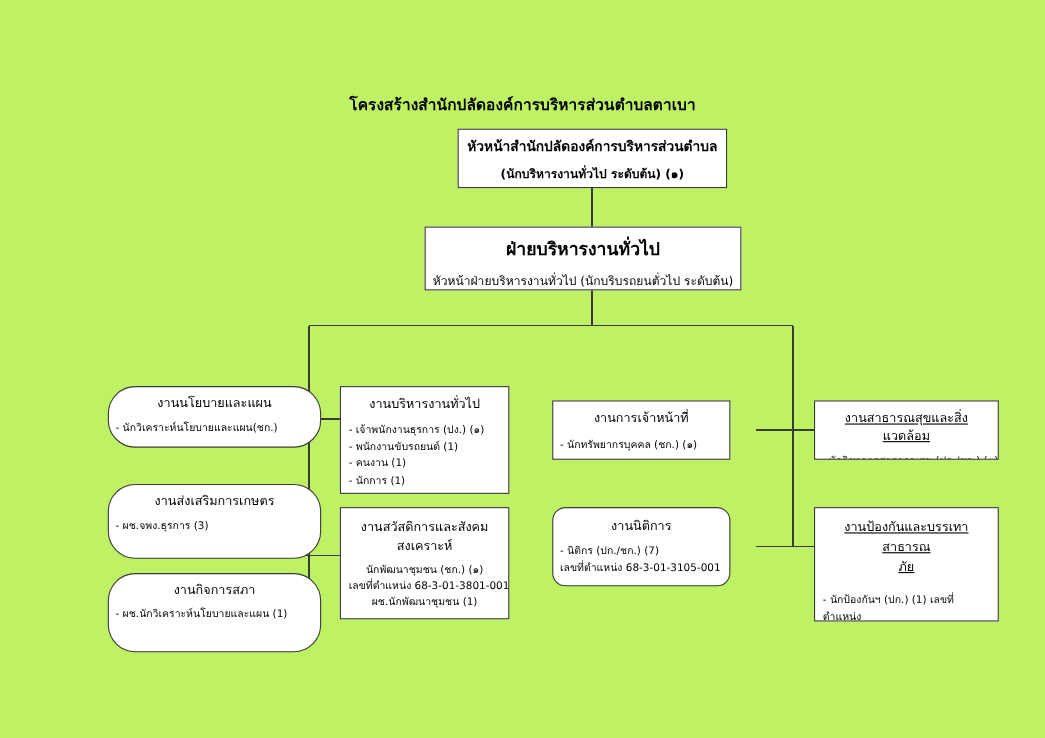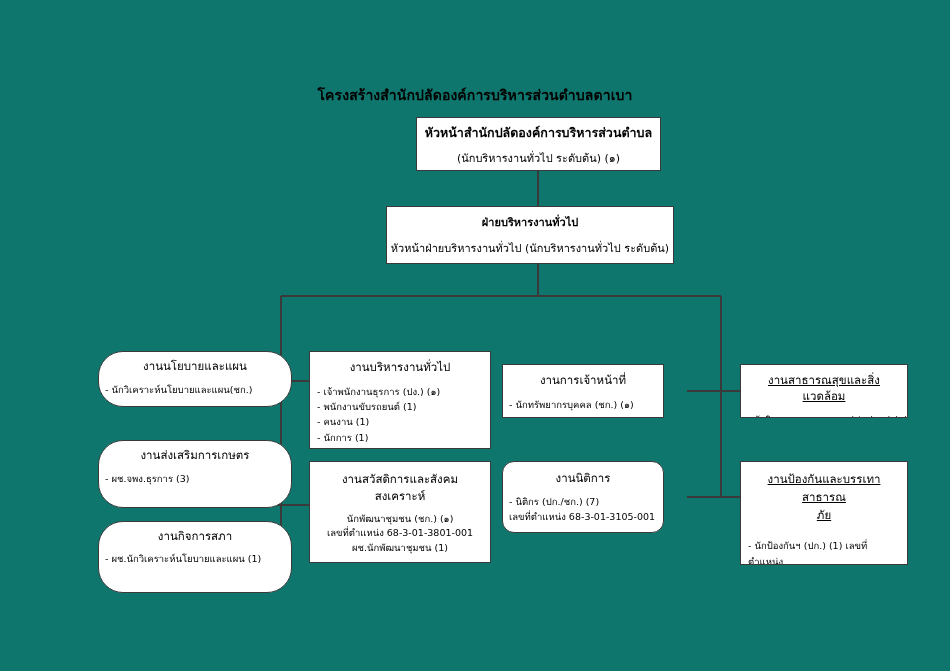--- a/index.html
+++ b/index.html
@@ -15,21 +15,21 @@
     font-family: "DejaVu Sans", "Liberation Sans", sans-serif;
     color: #000000;
     position: relative;
     overflow: hidden;
   }
 
   #chart-root {
     position: relative;
     width: 950px;
     height: 671px;
-    background: #0f766e;
+    background: #bef264;
   }
 
   
   #connectors {
     position: absolute;
     left: 0;
     top: 0;
     width: 950px;
     height: 671px;
     pointer-events: none;
@@ -81,31 +81,31 @@
 
   
   #node-head {
     left: 416px;
     top: 117px;
     width: 245px;
     height: 54px;
     padding-top: 7px;
   }
   #node-head .node-title { font-size: 12.5px; }
-  #node-head .node-sub   { font-size: 11px; margin-top: 9px; font-weight: normal; }
+  #node-head .node-sub   { font-size: 11px; margin-top: 9px; font-weight: bold; }
 
   
   #node-division {
     left: 386px;
     top: 206px;
     width: 288px;
     height: 58px;
     padding-top: 9px;
   }
-  #node-division .node-title { font-size: 11px; }
+  #node-division .node-title { font-size: 16px; }
   #node-division .node-sub   { font-size: 11px; margin-top: 10px; font-weight: normal; }
 
   
   .col1 {
     left: 98px;
     width: 194px;
     border-radius: 25px;
   }
   .col1 .node-title { font-size: 11.5px; font-weight: normal; }
   .col1 .node-line  { font-size: 9.5px; }
@@ -114,21 +114,21 @@
   #node-agri       { top: 440px; height: 68px; padding: 7px 6px 0 6px; }
   #node-council    { top: 521px; height: 72px; padding: 7px 6px 0 6px; }
 
   #node-policy .node-line  { margin-top: 7px; }
   #node-agri .node-line    { margin-top: 7px; }
   #node-council .node-line { margin-top: 6px; white-space: normal; }
 
   
   .col2 {
     left: 309px;
-    width: 182px;
+    width: 154px;
   }
   .col2 .node-title { font-size: 11.5px; font-weight: normal; }
   .col2 .node-line  { font-size: 9.5px; }
   .col2 .node-line-c{ font-size: 9.5px; }
 
   #node-genadmin { top: 351px; height: 98px; padding: 8px 7px 0 7px; }
   #node-genadmin .node-lines { margin-top: 8px; }
 
   #node-welfare  { top: 461px; height: 102px; padding: 9px 7px 0 7px; }
   #node-welfare .node-title { line-height: 1.5; }
@@ -201,21 +201,21 @@
 
   <div id="page-title">โครงสร้างสำนักปลัดองค์การบริหารส่วนตำบลตาเบา</div>
 
   <div class="node" id="node-head">
     <div class="node-title">หัวหน้าสำนักปลัดองค์การบริหารส่วนตำบล</div>
     <div class="node-sub">(นักบริหารงานทั่วไป ระดับต้น) (๑)</div>
   </div>
 
   <div class="node" id="node-division">
     <div class="node-title">ฝ่ายบริหารงานทั่วไป</div>
-    <div class="node-sub">หัวหน้าฝ่ายบริหารงานทั่วไป (นักบริหารงานทั่วไป ระดับต้น)</div>
+    <div class="node-sub">หัวหน้าฝ่ายบริหารงานทั่วไป (นักบริบรถยนตั่วไป ระดับต้น)</div>
   </div>
 
   <div class="node col1" id="node-policy">
     <div class="node-title">งานนโยบายและแผน</div>
     <div class="node-line">- นักวิเคราะห์นโยบายและแผน(ชก.)</div>
   </div>
 
   <div class="node col1" id="node-agri">
     <div class="node-title">งานส่งเสริมการเกษตร</div>
     <div class="node-line">- ผช.จพง.ธุรการ (3)</div>

